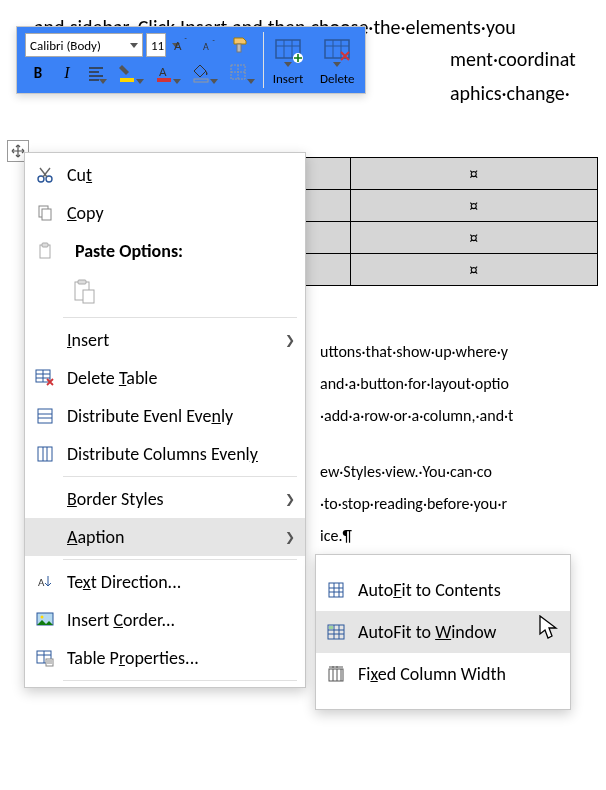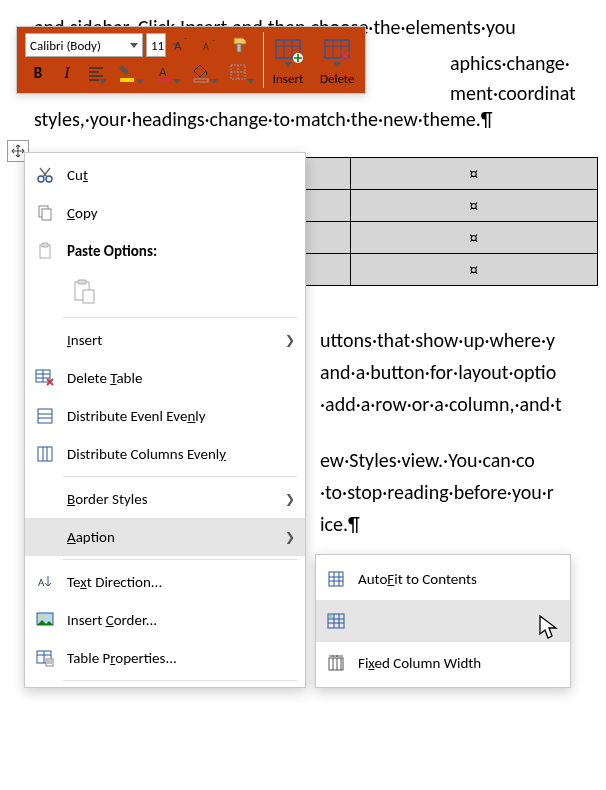--- a/index.html
+++ b/index.html
@@ -9,21 +9,21 @@
     background: #fff;
     color: #000;
     width: 606px;
     height: 790px;
     overflow: hidden;
     position: relative;
   }
   .mini-toolbar {
     position: absolute;
     left: 16px; top: 26px;
-    background: #c2410c;
+    background: #3b82f6;
     border: 1px solid #c8c8c8;
     box-shadow: 0 3px 8px rgba(0,0,0,.15);
     display: flex;
     align-items: stretch;
     padding: 3px 2px;
     z-index: 20;
   }
   .mini-col { display: flex; flex-direction: column; gap: 2px; padding: 2px 6px; }
   .mini-sep { width: 1px; background: #e0e0e0; margin: 2px 0; }
   .mini-row { display: flex; align-items: center; gap: 3px; }
@@ -71,58 +71,57 @@
     z-index: 30;
   }
   .mi {
     display: flex; align-items: center;
     height: 38px; padding: 0 10px 0 8px;
     gap: 10px;
     position: relative;
   }
   .mi.hover { background: #e5e5e5; }
   .mi .mi-ico { width: 24px; height: 24px; display:flex; align-items:center; justify-content:center; }
-  .mi .mi-txt { flex: 1; font-size: 15px; }
+  .mi .mi-txt { flex: 1; font-size: 18px; }
   .mi .mi-arrow { font-size: 12px; color: #555; }
   .menu-sep { height: 1px; background: #e0e0e0; margin: 3px 8px 3px 38px; }
-  .mi.bold .mi-txt { font-weight: 600; }
+  .mi.bold .mi-txt { font-weight: 600; margin-left: 8px; }
   .paste-row { padding: 4px 0 6px 42px; }
   .paste-row .pbtn { width: 34px; height: 34px; border: 1px solid transparent; display:flex; align-items:center; justify-content:center; }
 
   .submenu {
     position: absolute; left: 315px; top: 554px;
     width: 256px;
     background: #fff;
     border: 1px solid #c8c8c8;
     box-shadow: 0 4px 12px rgba(0,0,0,.2);
-    padding: 3px 0;
+    padding: 14px 0;
     z-index: 31;
   }
   .submenu .mi { height: 42px; }
   .submenu .mi.hover { background: #e5e5e5; }
 
   .cursor {
     position: absolute; left: 539px; top: 615px; z-index: 40;
   }
 
   u.acc { text-decoration: underline; }
 </style>
 </head>
 <body>
 
 <div class="body-text">
   <div class="para">and·sidebar.·Click·Insert·and·then·choose·the·elements·you</div>
   <div style="height:58px"></div>
-  <div class="para">styles,·your·headings·change·to·match·the·new·theme.¶</div>
 </div>
 <div style="position:absolute; left:450px; top:44px; font-size:20px; line-height:30px">
+  <div>ment·coordinat</div>
   <div style="margin-top:4px">aphics·change·</div>
-  <div>ment·coordinat</div>
-</div>
-<div style="position:absolute; left:320px; top:324px; font-size:20px; line-height:32px">
+</div>
+<div style="position:absolute; left:320px; top:336px; font-size:16px; line-height:32px">
   <div>uttons·that·show·up·where·y</div>
   <div>and·a·button·for·layout·optio</div>
   <div>·add·a·row·or·a·column,·and·t</div>
   <div style="height:24px"></div>
   <div>ew·Styles·view.·You·can·co</div>
   <div>·to·stop·reading·before·you·r</div>
   <div>ice.¶</div>
 </div>
 
 <div class="move-handle">
@@ -411,20 +410,21 @@
     <div class="mi-ico">
         <svg width="20" height="18" viewBox="0 0 20 18">
           <rect x="2" y="2" width="16" height="14" fill="none" stroke="#2b579a"></rect>
           <line x1="2" y1="7" x2="18" y2="7" stroke="#2b579a"></line>
           <line x1="2" y1="11" x2="18" y2="11" stroke="#2b579a"></line>
           <line x1="8" y1="2" x2="8" y2="16" stroke="#2b579a"></line>
           <line x1="13" y1="2" x2="13" y2="16" stroke="#2b579a"></line>
           <rect x="3" y="3" width="4" height="3" fill="#9fd49f"></rect>
         </svg>
       </div>
+    <div class="mi-txt"><span>AutoFit to </span><u class="acc">W</u><span>indow</span></div>
   </div>
   <div class="mi">
     <div class="mi-ico">
         <svg width="20" height="18" viewBox="0 0 20 18">
           <rect x="3" y="4" width="14" height="12" fill="none" stroke="#555"></rect>
           <line x1="7" y1="4" x2="7" y2="16" stroke="#555"></line>
           <line x1="11" y1="4" x2="11" y2="16" stroke="#555"></line>
           <line x1="15" y1="4" x2="15" y2="16" stroke="#555"></line>
           <line x1="3" y1="2" x2="17" y2="2" stroke="#555"></line>
           <line x1="7" y1="1" x2="7" y2="3" stroke="#555"></line>

